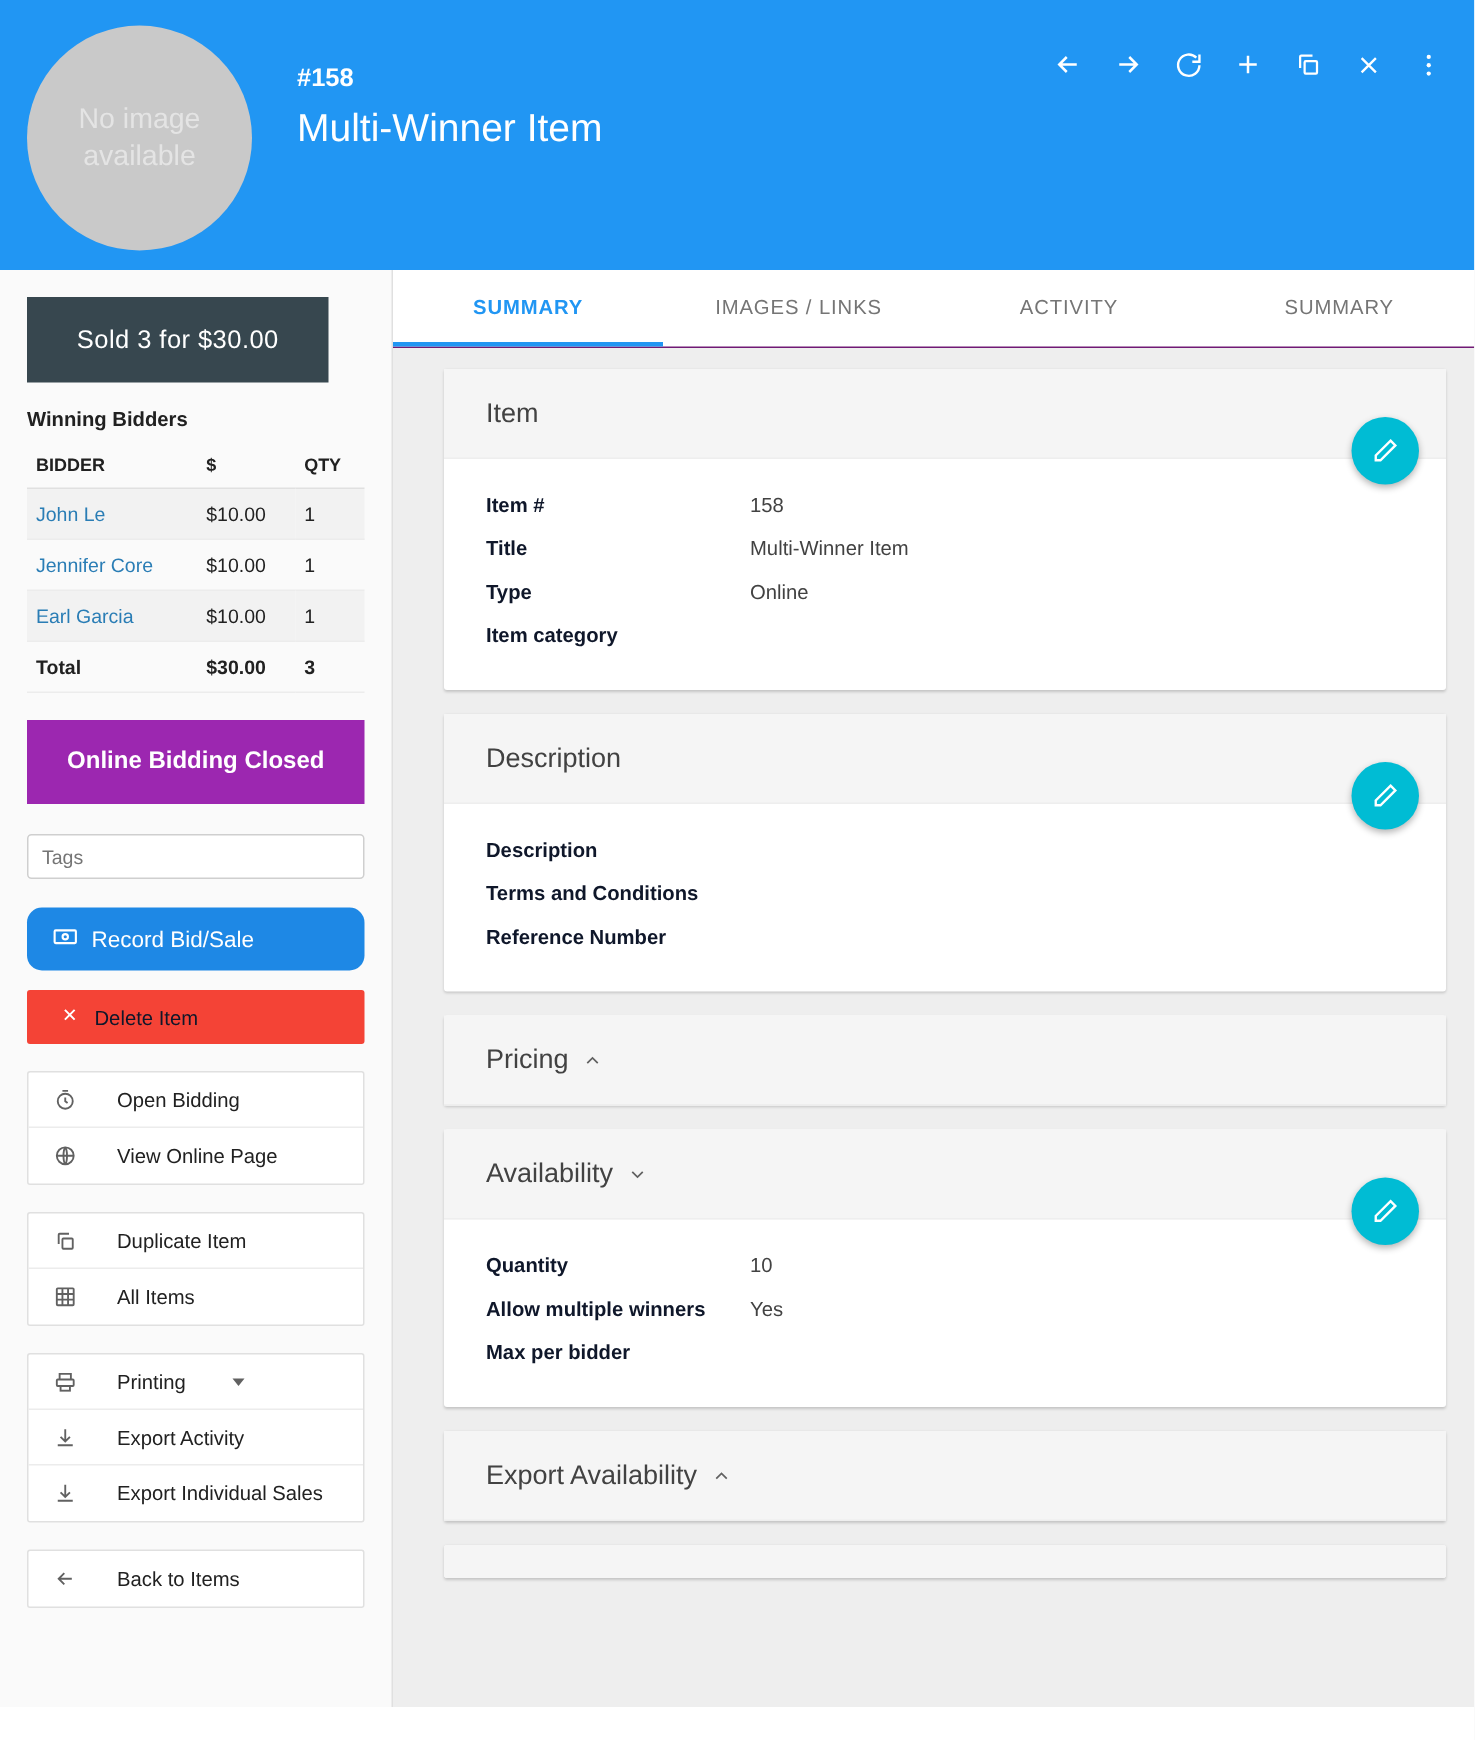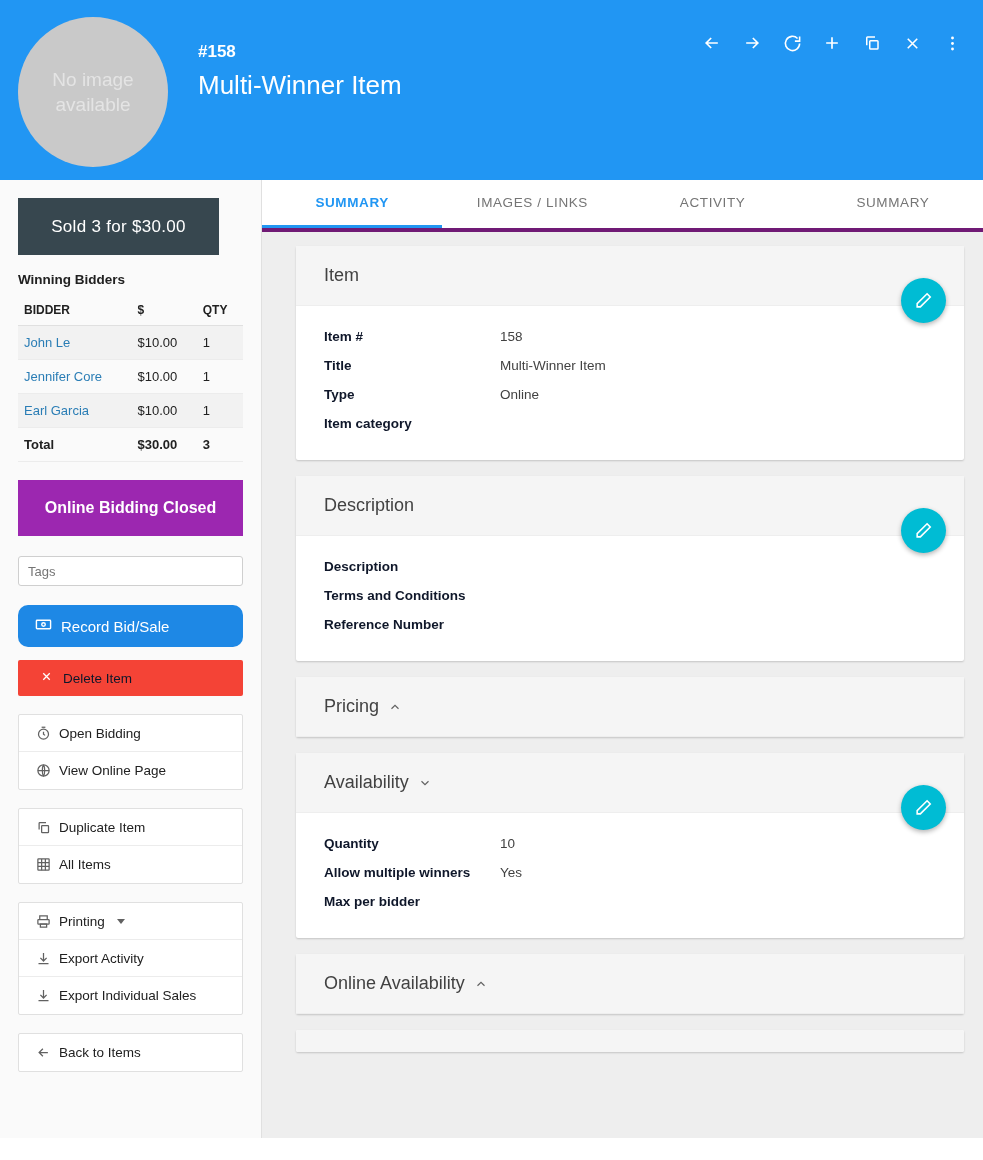--- a/index.html
+++ b/index.html
@@ -94,39 +94,39 @@
     margin-top: 13px; width: 225px; height: 36px; background: #f44336; color: #0f172a;
     border: none; border-radius: 2px;
     display: flex; align-items: center; gap: 10px; padding-left: 22px;
     font-size: 13.5px; cursor: pointer;
   }
   .menu-group {
     margin-top: 18px; width: 225px; background: #fff;
     border: 1px solid #e0e0e0; border-radius: 2px;
   }
   .menu-item {
-    height: 37px; display: flex; align-items: center; gap: 8px;
+    height: 37px; display: flex; align-items: center; gap: 27px;
     padding-left: 16px; font-size: 13.5px; color: #212121; cursor: pointer;
     border-bottom: 1px solid #ececec;
   }
   .menu-item:last-child { border-bottom: none; }
   .menu-icon { width: 16px; height: 16px; display: flex; align-items: center; justify-content: center; color: #616161; }
   .caret-down {
     width: 0; height: 0; border-left: 4px solid transparent; border-right: 4px solid transparent;
     border-top: 5px solid #616161; margin-left: 4px;
   }
 
   
   .content {
     position: absolute; left: 262px; top: 180px; right: 0; bottom: 0;
     background: #eeeeee; overflow: hidden;
   }
   .tabs {
     height: 52px; background: #fff; display: flex; align-items: stretch;
-    border-bottom: 4px solid #701a75;
+    border-bottom: 1px solid #701a75;
   }
   .tab {
     flex: 1; display: flex; align-items: center; justify-content: center;
     font-size: 13.5px; letter-spacing: .6px; color: #757575; cursor: pointer;
     border-bottom: 3px solid transparent; font-weight: 400;
   }
   .tab.active { color: #2196f3; border-bottom-color: #2196f3; font-weight: 700; }
 
   .cards { padding: 14px 19px 0 34px; }
   .card {
@@ -456,21 +456,21 @@
           </div>
           <div class="row">
             <div class="label">Max per bidder</div>
             <div class="value"></div>
           </div>
         </div>
       </div>
 
       <div class="card">
         <div class="card-head">
-          <span>Online Availability</span>
+          <span>Export Availability</span>
           <span class="chev">
             <svg width="14" height="14" viewBox="0 0 24 24" fill="none" stroke="#616161" stroke-width="2">
                 <path d="M6 15l6-6 6 6"></path>
               </svg>
           </span>
         </div>
       </div>
 
       <div class="card card-partial">
         <div class="card-head"></div>

